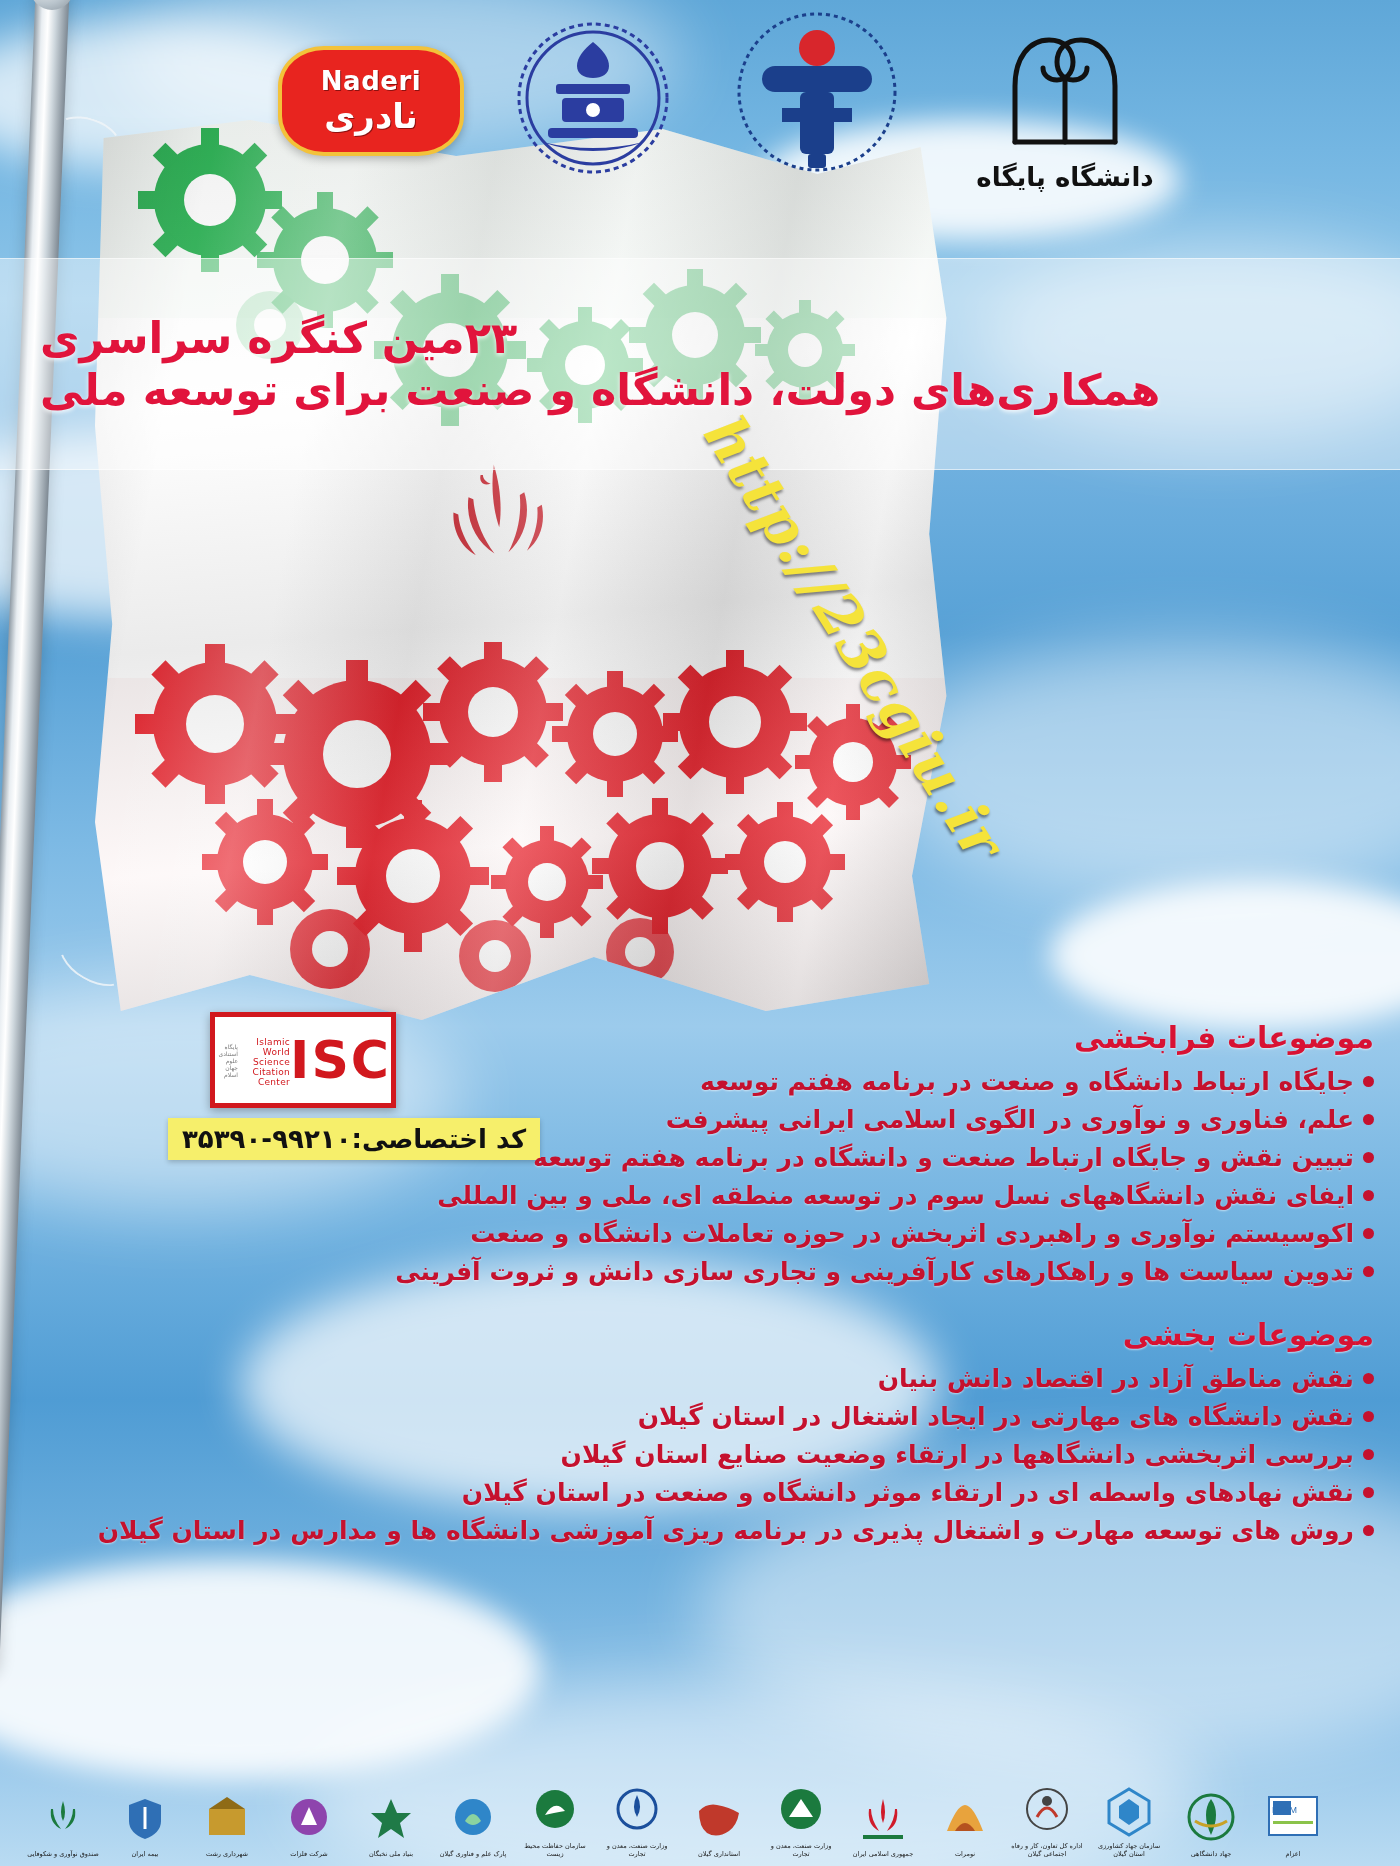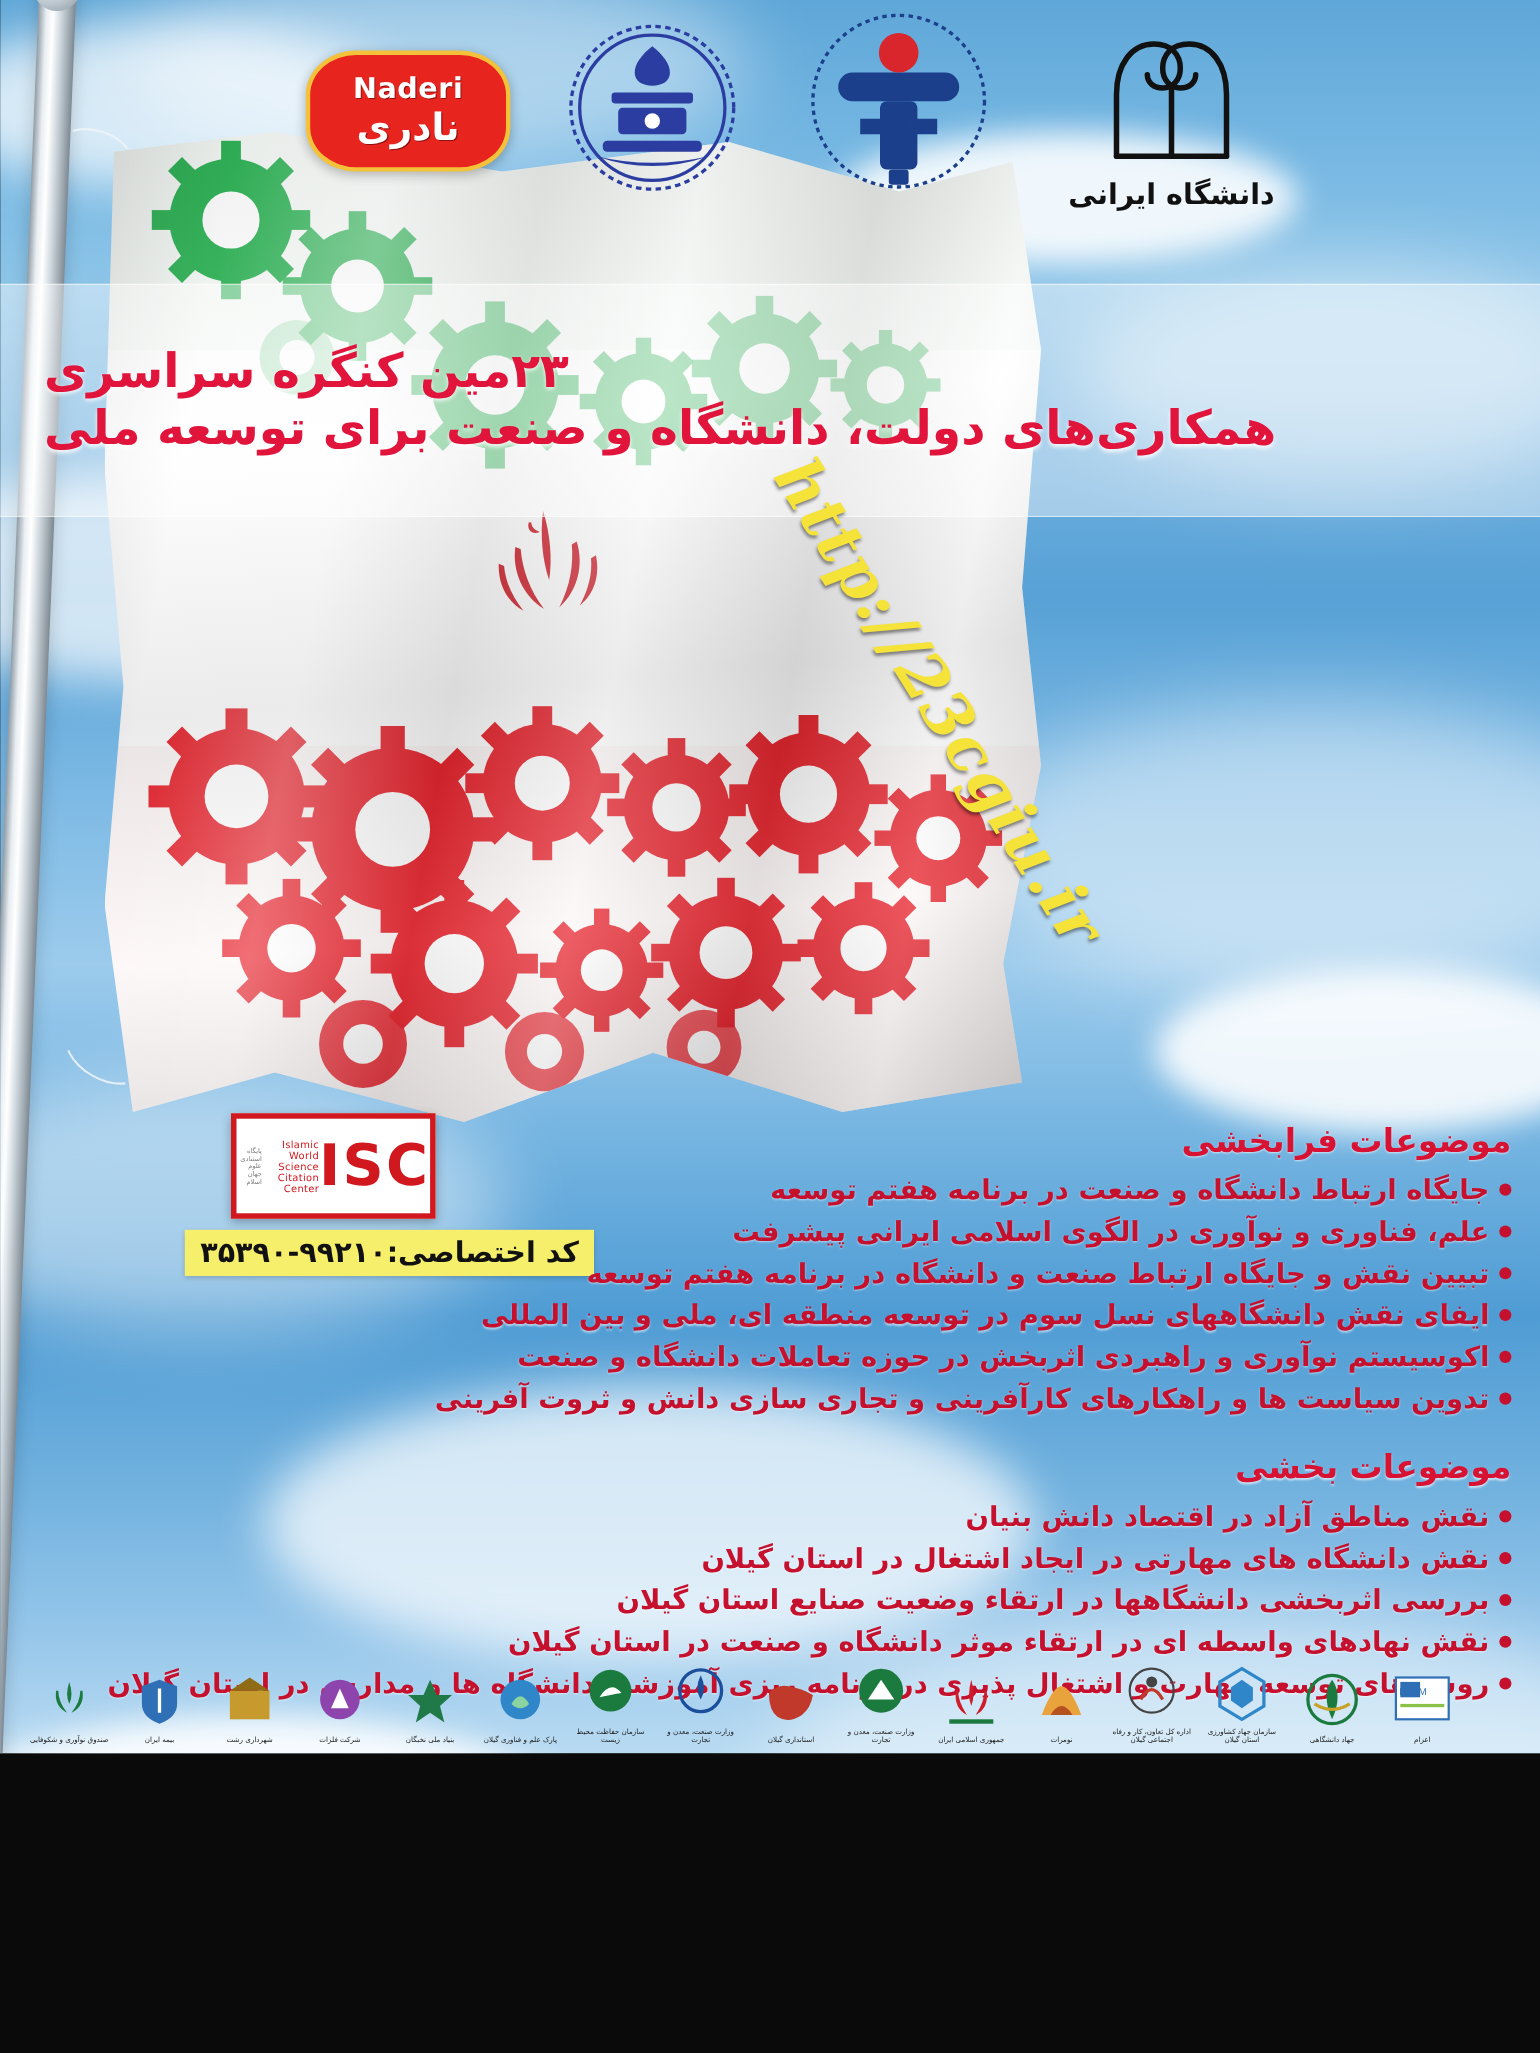--- a/index.html
+++ b/index.html
@@ -7,21 +7,21 @@
     margin: 0; padding: 0;
     background: #0a0a0a;
   }
   body {
     font-family: "DejaVu Sans", "Liberation Sans", sans-serif;
   }
 
   #poster {
     position: relative;
     width: 1400px;
-    height: 1594px;
+    height: 1866px;
     overflow: hidden;
     background: linear-gradient(180deg,
       #5fa7d8 0%,
       #74b6e2 8%,
       #8cc4e8 16%,
       #6fb0df 25%,
       #57a1d6 34%,
       #7cb9e4 45%,
       #9ccbec 55%,
       #74b4e1 65%,
@@ -664,21 +664,21 @@
 
     <div class="logo-box" id="logo-guilan">
       <svg viewBox="0 0 220 140" width="220" height="140">
         <g fill="none" stroke="#111" stroke-width="5" stroke-linecap="round">
           <path d="M60 128 v-56 c0 -28 14 -46 34 -46 c16 0 24 10 24 22 c0 11 -7 18 -16 18 c-8 0 -14 -5 -14 -12"></path>
           <path d="M160 128 v-56 c0 -28 -14 -46 -34 -46 c-16 0 -24 10 -24 22 c0 11 7 18 16 18 c8 0 14 -5 14 -12"></path>
           <path d="M60 128 h100"></path>
           <path d="M110 64 v64"></path>
         </g>
       </svg>
-      <div class="uni-name">دانشگاه ایرانی</div>
+      <div class="uni-name">دانشگاه پایگاه</div>
     </div>
   </div>
 
   <div id="title-banner">
     <div class="line" id="title-line1">۲۳مین کنگره سراسری</div>
     <div class="line" id="title-line2">همکاری‌های دولت، دانشگاه و صنعت برای توسعه ملی</div>
   </div>
 
   <div id="site-url">http://23cgiu.ir</div>
 

